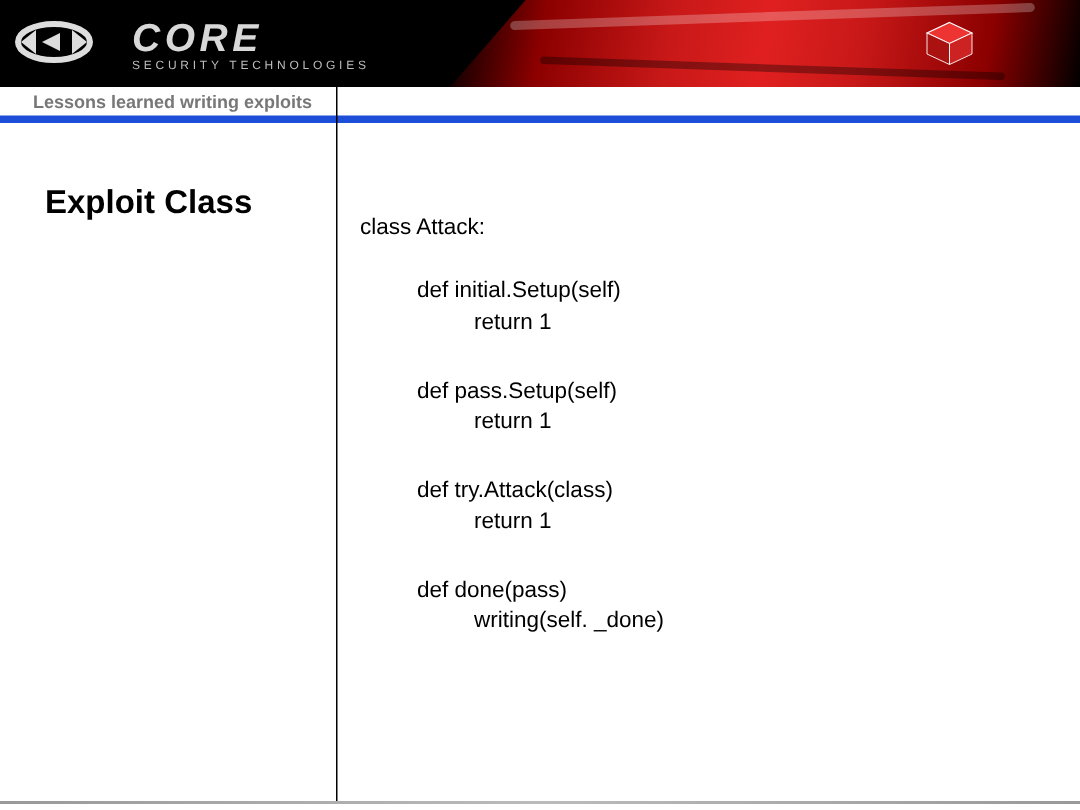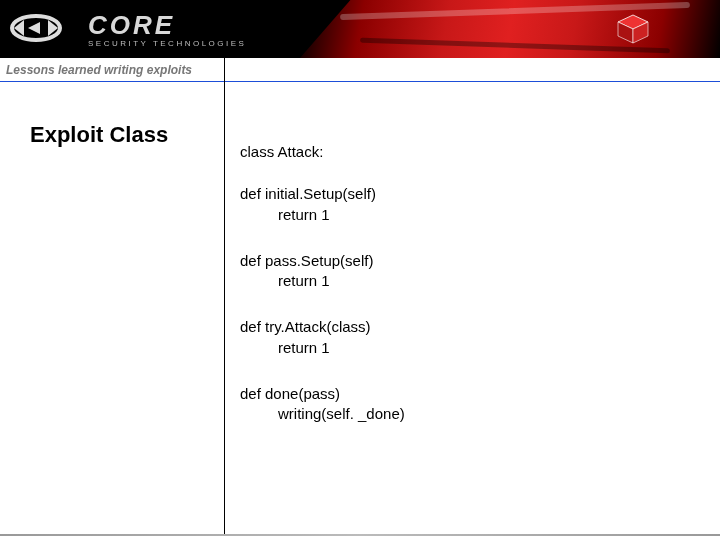--- a/index.html
+++ b/index.html
@@ -74,25 +74,24 @@
   }
   .cube {
     position: absolute;
     right: 70px;
     top: 14px;
     z-index: 3;
   }
 
   .breadcrumb-bar {
     height: 24px;
-    border-bottom: 1px solid #1d4ed8;
+    border-bottom: 5px solid #1d4ed8;
     display: flex;
     align-items: center;
-    padding-left: 6px;
-    font-style: italic;
+    padding-left: 22px;
   }
   .breadcrumb {
     font-size: 12px;
     font-weight: bold;
     color: #777;
   }
 
   .content {
     position: relative;
     width: 720px;
@@ -118,20 +117,21 @@
     position: absolute;
     left: 240px;
     top: 60px;
     font-size: 15px;
     color: #000;
     font-family: Arial, sans-serif;
     line-height: 1.35;
   }
   .code-class { margin-bottom: 22px; }
   .code-def {
+    margin-left: 38px;
     margin-bottom: 26px;
   }
   .code-def .ret {
     margin-left: 38px;
   }
   .footer-line {
     position: absolute;
     left: 0;
     bottom: 4px;
     width: 720px;

